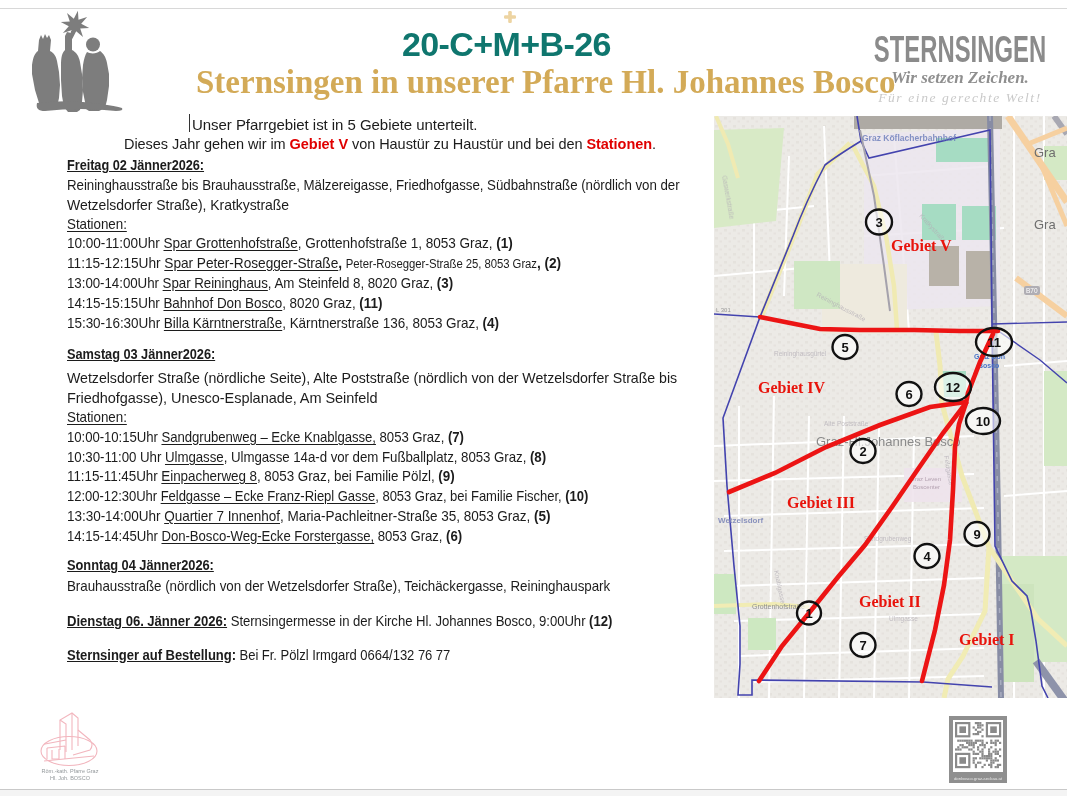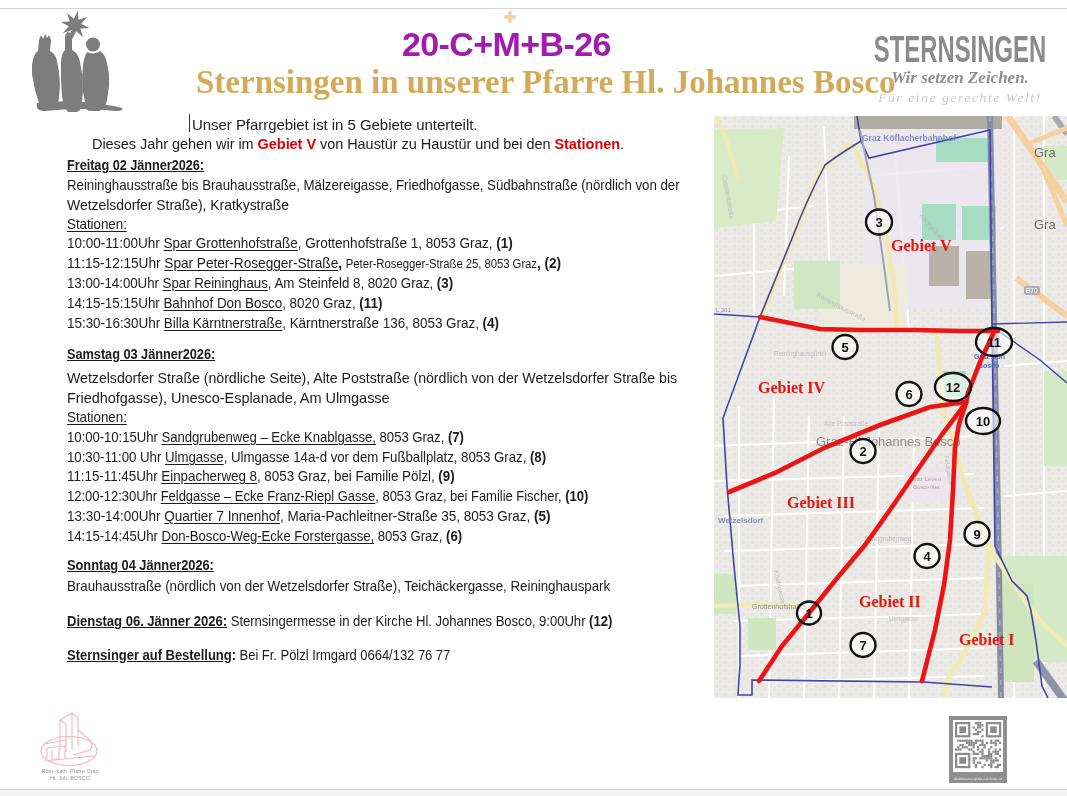--- a/index.html
+++ b/index.html
@@ -21,42 +21,42 @@
     <polygon points="47.9,0.8 48.5,9.8 57.1,7.0 51.2,13.8 59.2,17.9 50.2,18.5 53.0,27.1 46.2,21.2 42.1,29.2 41.5,20.2 32.9,23.0 38.8,16.2 30.8,12.1 39.8,11.5 37.0,2.9 43.8,8.8"></polygon>
     <polygon points="41,21 43,21 40,40 37.5,39"></polygon>
     <path d="M8,41 L9,30 L11,25 L13,29 L15,24 L17,28 L19,25 L21,30 L20,41 C24,43 26,46 27,51 L29,62 L30,75 L29,88 L27,97 L24,99 L14,98 L9,93 L5,80 L2,64 L2,55 C3,47 5,43 8,41 Z"></path>
     <path d="M35,40 L35,26 L37,22 L41,23 L42,27 L42,40 C46,42 49,46 50,52 L52,64 L53,80 L52,92 L50,100 L47,102 L38,102 L34,97 L32,86 L31,70 L31,56 C31,47 32,43 35,40 Z"></path>
     <circle cx="63" cy="34.5" r="7"></circle>
     <path d="M57,42 C55,45 54,49 53,55 L52,68 L53,82 L55,92 L56,99 L59,101 L69,101 L75,98 L77,90 L79,76 L79,64 L77,53 C76,47 73,43 70,41 C67,44 60,44 57,42 Z"></path>
     <path d="M7,93 Q40,89 70,94 Q86,96 92,98 Q94,101 86,101 Q50,97 15,101 Q5,101 7,93 Z"></path>
   </g>
 </svg>
 
-<div style="position:absolute;left:402px;top:25px;white-space:nowrap;color:#a21caf;font-weight:bold;font-size:34px;letter-spacing:-0.6px;">20-C+M+B-26</div>
+<div style="position:absolute;left:402px;top:25px;white-space:nowrap;color:#0f766e;font-weight:bold;font-size:34px;letter-spacing:-0.6px;">20-C+M+B-26</div>
 
 <svg style="position:absolute;left:504px;top:11px;" width="12" height="12" viewBox="0 0 12 12">
       <g fill="#edd4a2">
         <rect x="4.2" y="0" width="3.6" height="12" rx="1.2"></rect>
         <rect x="0" y="4.2" width="12" height="3.6" rx="1.2"></rect>
       </g>
     </svg>
 
 <div style="position:absolute;left:196px;top:64px;width:628px;text-align:center;white-space:nowrap;font-family:'Liberation Serif',serif;font-weight:bold;font-size:33px;color:#d3aa57;">Sternsingen in unserer Pfarre Hl. Johannes Bosco</div>
 
 <div style="position:absolute;left:776px;top:33px;width:368px;text-align:center;">
   <div style="white-space:nowrap;font-weight:bold;font-size:37px;color:#8b8b8b;transform:scaleX(0.645);transform-origin:50% 50%;letter-spacing:0px;line-height:33px;">STERNSINGEN</div>
   <div style="font-family:'Liberation Serif',serif;font-style:italic;font-weight:bold;font-size:17px;color:#8f8f8f;line-height:19px;margin-top:2px;">Wir setzen Zeichen.</div>
   <div style="font-family:'Liberation Serif',serif;font-style:italic;font-size:13.5px;color:#c9c9c9;line-height:15px;letter-spacing:1.6px;margin-top:3px;">Für eine gerechte Welt!</div>
 </div>
 
 <div class="ln" style="left:192px;top:116px;transform:scaleX(1.035);transform-origin:0 50%;">Unser Pfarrgebiet ist in 5 Gebiete unterteilt.</div>
 
 <div style="position:absolute;left:189px;top:114px;width:1px;height:18px;background:#333;"></div>
 
-<div class="ln" style="left:92px;top:135px;">Dieses Jahr gehen wir im <span class="red">Gebiet V</span> von Haustür zu Haustür und bei den <span class="red">Stationen</span>.</div>
+<div class="ln" style="left:124px;top:135px;">Dieses Jahr gehen wir im <span class="red">Gebiet V</span> von Haustür zu Haustür und bei den <span class="red">Stationen</span>.</div>
 
 <div class="ln hd" style="left:67px;top:156px;transform:scaleX(0.878);transform-origin:0 50%;">Freitag 02 Jänner2026:</div>
 
 <div class="ln" style="left:67px;top:176px;transform:scaleX(0.918);transform-origin:0 50%;">Reininghausstraße bis Brauhausstraße, Mälzereigasse, Friedhofgasse, Südbahnstraße (nördlich von der</div>
 
 <div class="ln" style="left:67px;top:196px;transform:scaleX(0.965);transform-origin:0 50%;">Wetzelsdorfer Straße), Kratkystraße</div>
 
 <div class="ln" style="left:67px;top:215px;transform:scaleX(0.923);transform-origin:0 50%;"><u>Stationen:</u></div>
 
 <div class="ln" style="left:67px;top:234px;transform:scaleX(0.937);transform-origin:0 50%;">10:00-11:00Uhr <u>Spar Grottenhofstraße</u>, Grottenhofstraße 1, 8053 Graz, <b>(1)</b></div>
@@ -66,21 +66,21 @@
 <div class="ln" style="left:67px;top:274px;transform:scaleX(0.919);transform-origin:0 50%;">13:00-14:00Uhr <u>Spar Reininghaus</u>, Am Steinfeld 8, 8020 Graz, <b>(3)</b></div>
 
 <div class="ln" style="left:67px;top:294px;transform:scaleX(0.927);transform-origin:0 50%;">14:15-15:15Uhr <u>Bahnhof Don Bosco</u>, 8020 Graz, <b>(11)</b></div>
 
 <div class="ln" style="left:67px;top:314px;transform:scaleX(0.931);transform-origin:0 50%;">15:30-16:30Uhr <u>Billa Kärntnerstraße</u>, Kärntnerstraße 136, 8053 Graz, <b>(4)</b></div>
 
 <div class="ln hd" style="left:67px;top:345px;transform:scaleX(0.881);transform-origin:0 50%;">Samstag 03 Jänner2026:</div>
 
 <div class="ln" style="left:67px;top:369px;transform:scaleX(0.979);transform-origin:0 50%;">Wetzelsdorfer Straße (nördliche Seite), Alte Poststraße (nördlich von der Wetzelsdorfer Straße bis</div>
 
-<div class="ln" style="left:67px;top:389px;">Friedhofgasse), Unesco-Esplanade, Am Ulmgasse</div>
+<div class="ln" style="left:67px;top:389px;">Friedhofgasse), Unesco-Esplanade, Am Seinfeld</div>
 
 <div class="ln" style="left:67px;top:408px;transform:scaleX(0.923);transform-origin:0 50%;"><u>Stationen:</u></div>
 
 <div class="ln" style="left:67px;top:428px;transform:scaleX(0.908);transform-origin:0 50%;">10:00-10:15Uhr <u>Sandgrubenweg – Ecke Knablgasse,</u> 8053 Graz, <b>(7)</b></div>
 
 <div class="ln" style="left:67px;top:448px;transform:scaleX(0.916);transform-origin:0 50%;">10:30-11:00 Uhr <u>Ulmgasse</u>, Ulmgasse 14a-d vor dem Fußballplatz, 8053 Graz, <b>(8)</b></div>
 
 <div class="ln" style="left:67px;top:467px;transform:scaleX(0.926);transform-origin:0 50%;">11:15-11:45Uhr <u>Einpacherweg 8</u>, 8053 Graz, bei Familie Pölzl, <b>(9)</b></div>
 
 <div class="ln" style="left:67px;top:487px;transform:scaleX(0.9);transform-origin:0 50%;">12:00-12:30Uhr <u>Feldgasse – Ecke Franz-Riepl Gasse</u>, 8053 Graz, bei Familie Fischer, <b>(10)</b></div>

